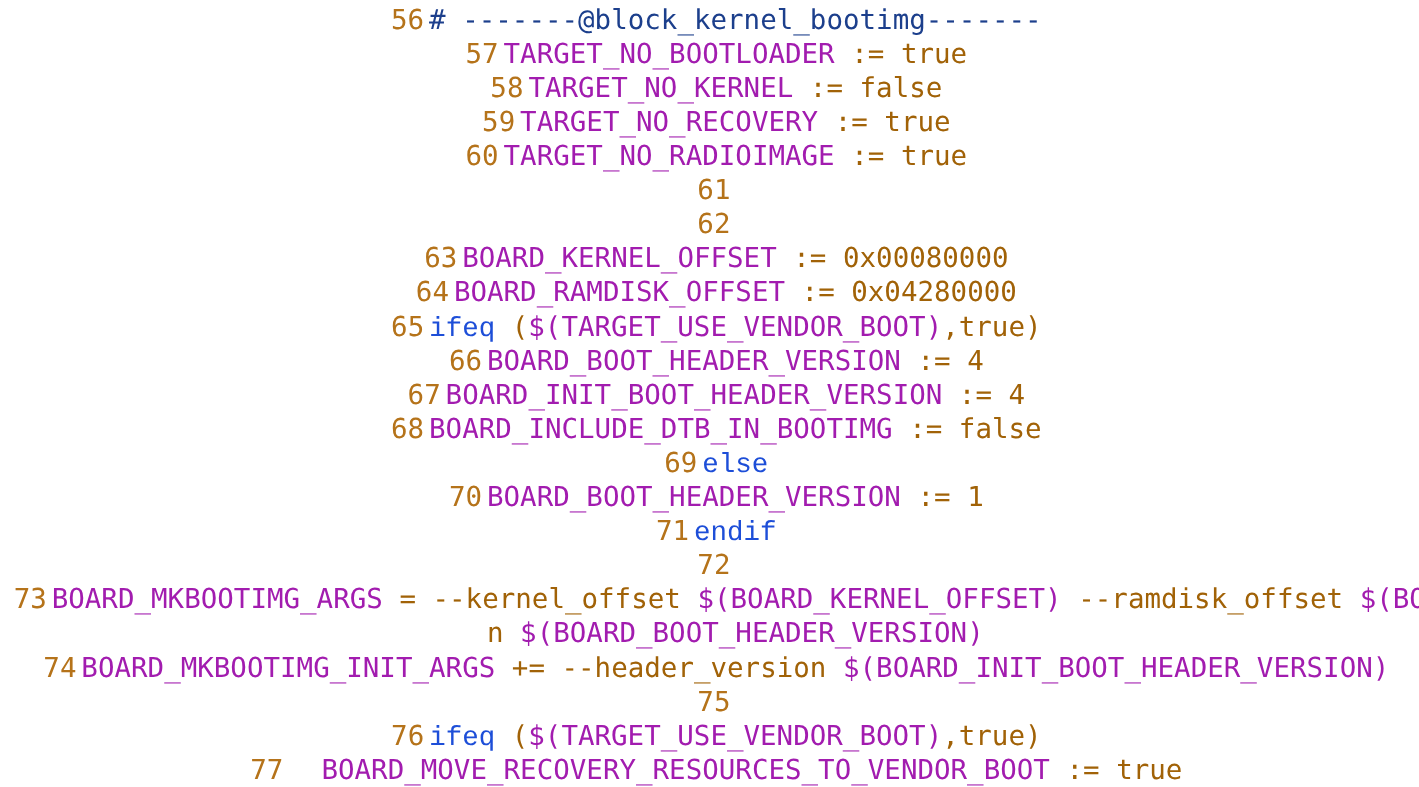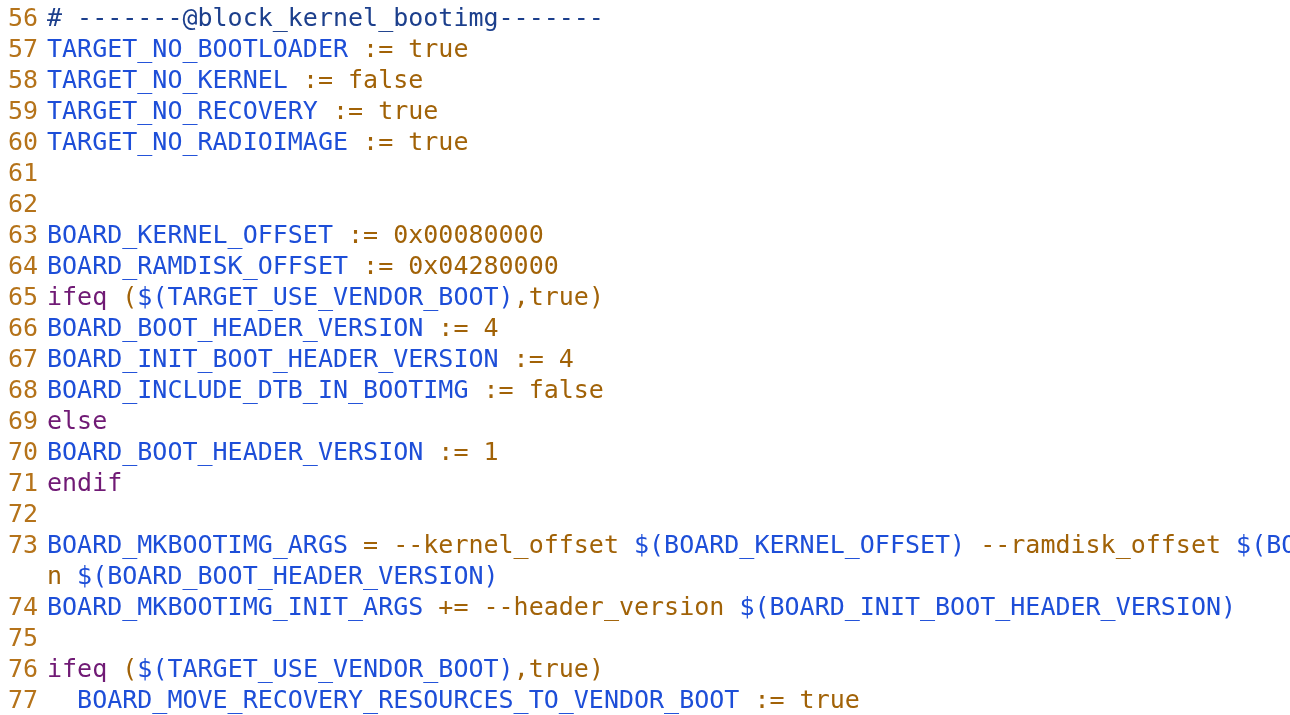--- a/index.html
+++ b/index.html
@@ -16,35 +16,36 @@
     .editor {
       position: absolute;
       left: 0;
       top: 2px;
       width: 1290px;
       font-family: "DejaVu Sans Mono", monospace;
       font-size: 25px;
       line-height: 31px;
       color: #1a1a1a;
       white-space: pre;
+      text-align: center;
     }
     .line {
       height: 31px;
       display: block;
       overflow: hidden;
     }
     .ln {
       display: inline-block;
       width: 47px;
       padding-left: 8px;
       color: #b5731a;
       box-sizing: border-box;
     }
     .ln.blank { color: transparent; }
-    .t-var { color: #1d4ed8; }
-    .t-kw { color: #701a75; }
+    .t-var { color: #a21caf; }
+    .t-kw { color: #1d4ed8; font-family: Liberation Mono, monospace; }
     .t-comment { color: #1c3f8c; }
     .t-plain { color: #a16207; }
   </style>
 </head>
 <body>
 
 <div class="editor" id="editor"><div class="line"><span class="ln">56</span><span class="t-comment"># -------@block_kernel_bootimg-------</span></div><div class="line"><span class="ln">57</span><span class="t-var">TARGET_NO_BOOTLOADER</span><span class="t-plain"> := true</span></div><div class="line"><span class="ln">58</span><span class="t-var">TARGET_NO_KERNEL</span><span class="t-plain"> := false</span></div><div class="line"><span class="ln">59</span><span class="t-var">TARGET_NO_RECOVERY</span><span class="t-plain"> := true</span></div><div class="line"><span class="ln">60</span><span class="t-var">TARGET_NO_RADIOIMAGE</span><span class="t-plain"> := true</span></div><div class="line"><span class="ln">61</span></div><div class="line"><span class="ln">62</span></div><div class="line"><span class="ln">63</span><span class="t-var">BOARD_KERNEL_OFFSET</span><span class="t-plain"> := 0x00080000</span></div><div class="line"><span class="ln">64</span><span class="t-var">BOARD_RAMDISK_OFFSET</span><span class="t-plain"> := 0x04280000</span></div><div class="line"><span class="ln">65</span><span class="t-kw">ifeq</span><span class="t-plain"> (</span><span class="t-var">$(TARGET_USE_VENDOR_BOOT)</span><span class="t-plain">,true)</span></div><div class="line"><span class="ln">66</span><span class="t-var">BOARD_BOOT_HEADER_VERSION</span><span class="t-plain"> := 4</span></div><div class="line"><span class="ln">67</span><span class="t-var">BOARD_INIT_BOOT_HEADER_VERSION</span><span class="t-plain"> := 4</span></div><div class="line"><span class="ln">68</span><span class="t-var">BOARD_INCLUDE_DTB_IN_BOOTIMG</span><span class="t-plain"> := false</span></div><div class="line"><span class="ln">69</span><span class="t-kw">else</span></div><div class="line"><span class="ln">70</span><span class="t-var">BOARD_BOOT_HEADER_VERSION</span><span class="t-plain"> := 1</span></div><div class="line"><span class="ln">71</span><span class="t-kw">endif</span></div><div class="line"><span class="ln">72</span></div><div class="line"><span class="ln">73</span><span class="t-var">BOARD_MKBOOTIMG_ARGS</span><span class="t-plain"> = --kernel_offset </span><span class="t-var">$(BOARD_KERNEL_OFFSET)</span><span class="t-plain"> --ramdisk_offset </span><span class="t-var">$(BOARD_RAMDISK_OFFSET)</span></div><div class="line"><span class="ln blank">00</span><span class="t-plain">n </span><span class="t-var">$(BOARD_BOOT_HEADER_VERSION)</span></div><div class="line"><span class="ln">74</span><span class="t-var">BOARD_MKBOOTIMG_INIT_ARGS</span><span class="t-plain"> += --header_version </span><span class="t-var">$(BOARD_INIT_BOOT_HEADER_VERSION)</span></div><div class="line"><span class="ln">75</span></div><div class="line"><span class="ln">76</span><span class="t-kw">ifeq</span><span class="t-plain"> (</span><span class="t-var">$(TARGET_USE_VENDOR_BOOT)</span><span class="t-plain">,true)</span></div><div class="line"><span class="ln">77</span><span class="t-plain">  </span><span class="t-var">BOARD_MOVE_RECOVERY_RESOURCES_TO_VENDOR_BOOT</span><span class="t-plain"> := true</span></div></div>
 
 </body></html>

